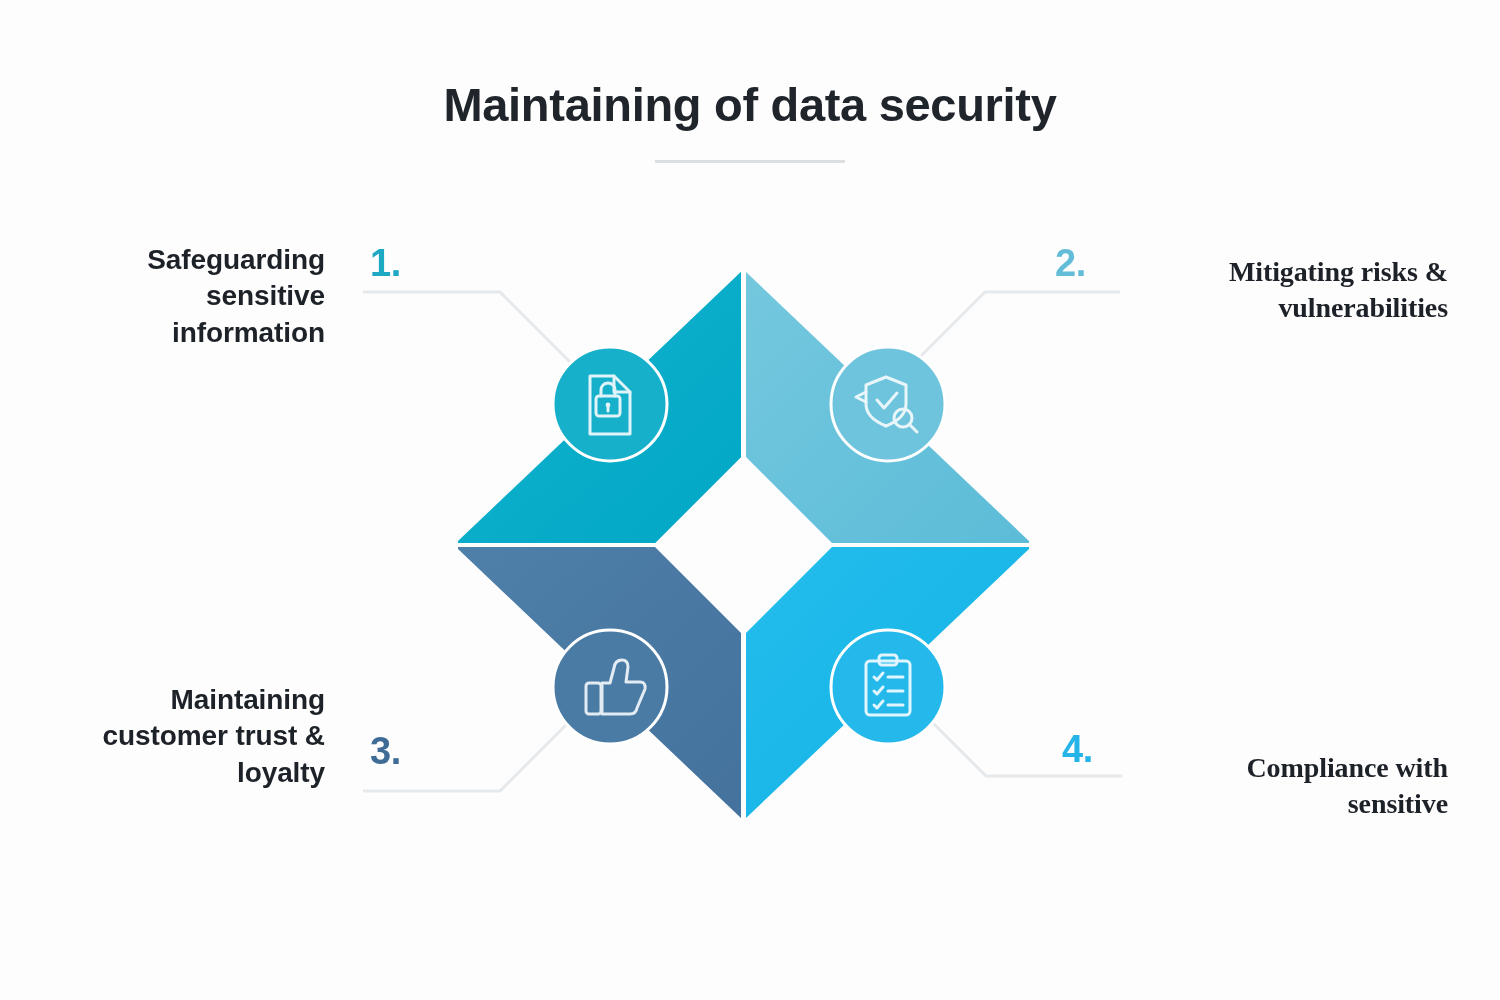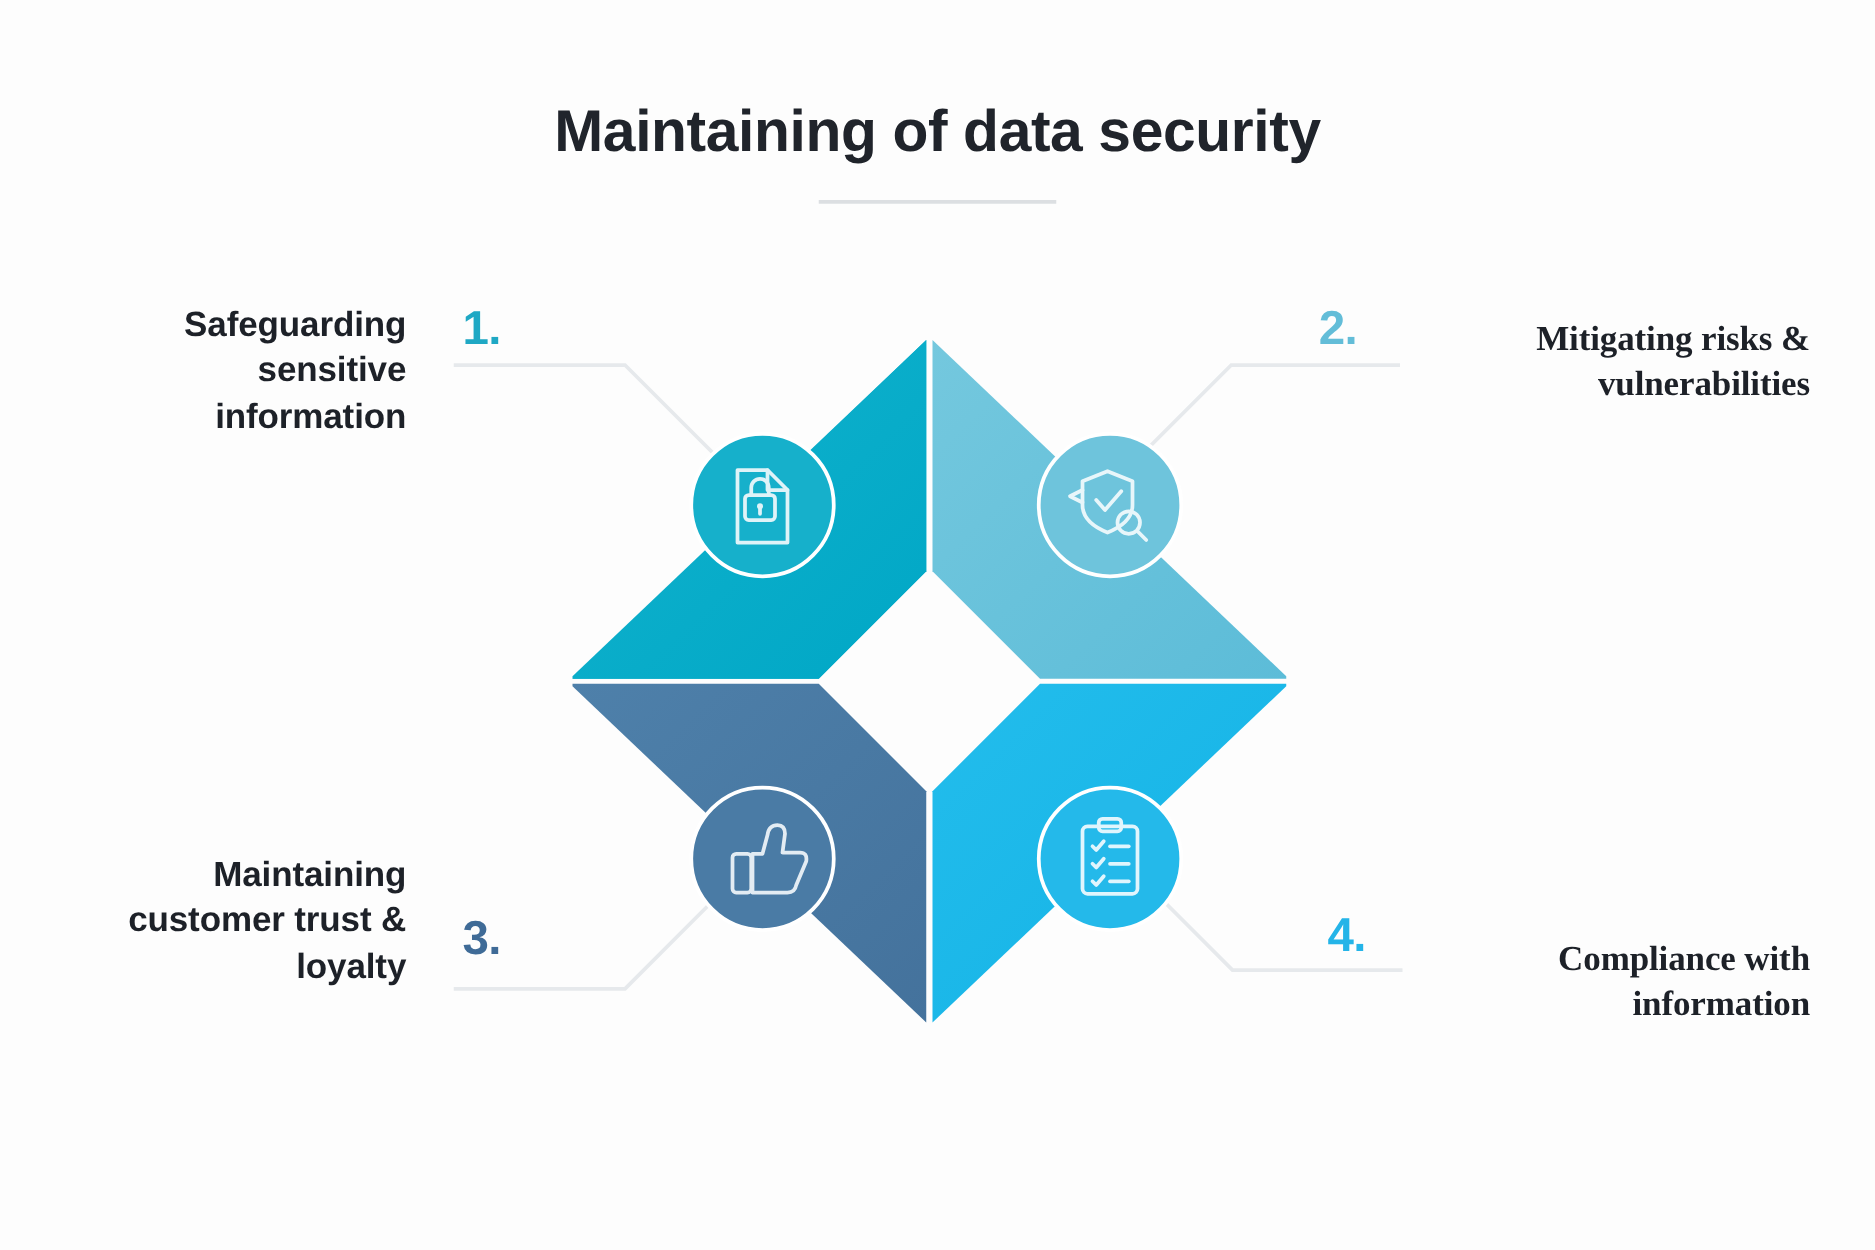--- a/index.html
+++ b/index.html
@@ -170,20 +170,20 @@
           <path d="M 888 705 L 903 705"></path>
         </g>
       </g>
 
     </svg>
   </div>
 
   <div class="label right-align" id="label-1">Safeguarding sensitive information</div>
   <div class="label left-align" id="label-2">Mitigating risks &amp; vulnerabilities</div>
   <div class="label right-align" id="label-3">Maintaining customer trust &amp; loyalty</div>
-  <div class="label left-align" id="label-4">Compliance with information</div>
+  <div class="label left-align" id="label-4">Compliance with sensitive</div>
 
   <div class="step-num" id="num-1" style="color: rgb(31, 168, 196);">1.</div>
   <div class="step-num" id="num-2" style="color: rgb(99, 189, 216);">2.</div>
   <div class="step-num" id="num-3" style="color: rgb(63, 107, 151);">3.</div>
   <div class="step-num" id="num-4" style="color: rgb(36, 180, 232);">4.</div>
 
 </div>
 
 </body></html>

